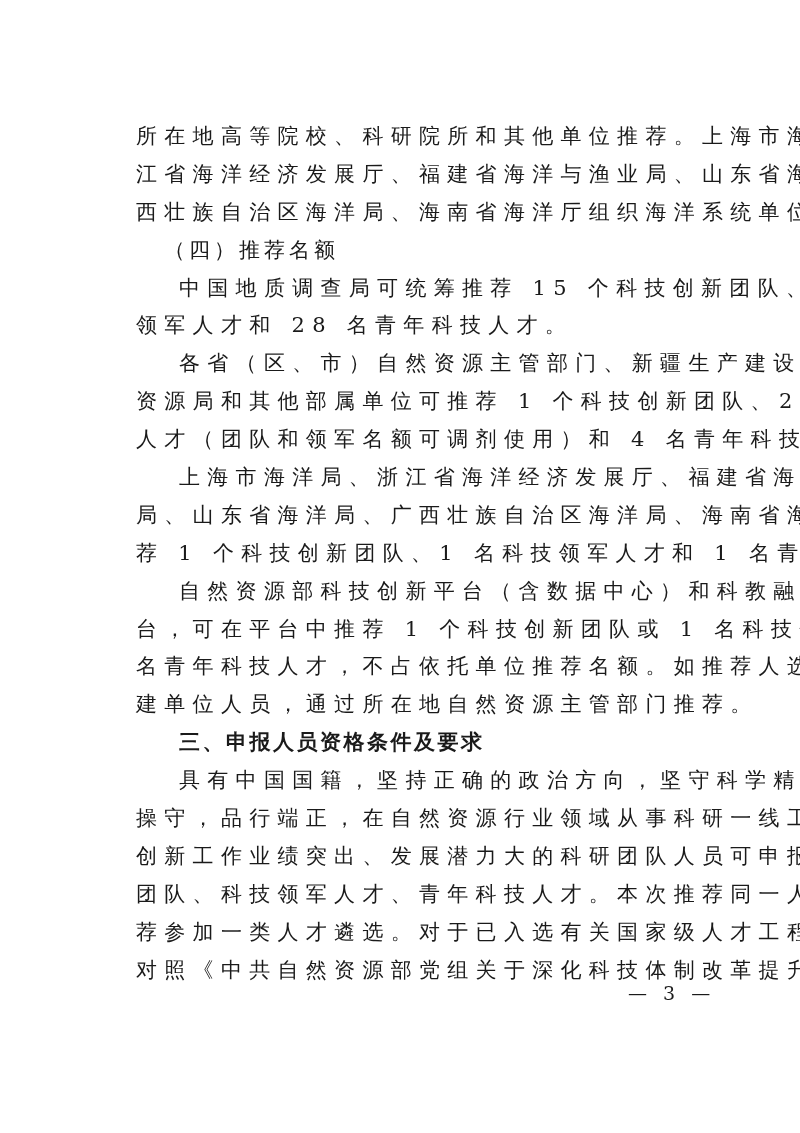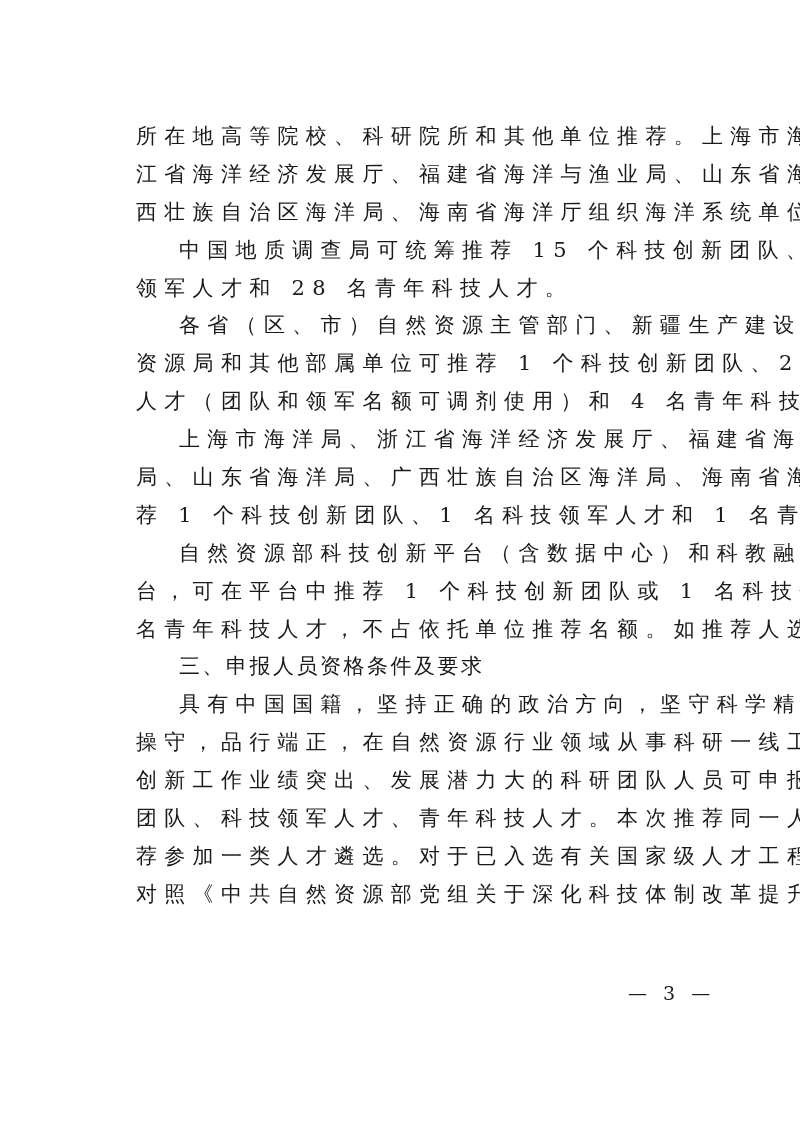--- a/index.html
+++ b/index.html
@@ -10,53 +10,55 @@
   }
   .body-text {
     position: absolute; left: 136px; top: 118px; width: 572px;
   }
   .line {
     height: 37.9px; line-height: 37.9px; font-size: 21px; letter-spacing: 7.3px;
     white-space: nowrap; overflow: visible;
   }
   .indent { padding-left: 43px; }
   .heading-bold {
-    font-family: "DejaVu Sans", "Liberation Sans", sans-serif; font-weight: normal;
+    font-family: "DejaVu Sans", "Liberation Sans", sans-serif; font-weight: bold;
     letter-spacing: 2.5px;
   }
   .subheading { padding-left: 28px; letter-spacing: 4px; }
   .page-number {
     position: absolute; left: 628px; top: 982px; font-size: 19px; letter-spacing: 5px;
     font-family: "DejaVu Serif", "Liberation Serif", serif; color: #1a1a1a;
   }
 </style>
 </head>
 <body>
 
 <div class="page">
   <div class="body-text">
     <div class="line">所在地高等院校、科研院所和其他单位推荐。上海市海洋局、浙</div>
     <div class="line">江省海洋经济发展厅、福建省海洋与渔业局、山东省海洋局、广</div>
     <div class="line">西壮族自治区海洋局、海南省海洋厅组织海洋系统单位推荐。</div>
 
+    <div class="line subheading">（四）推荐名额</div>
 
     <div class="line indent">中国地质调查局可统筹推荐 15 个科技创新团队、30 名科技</div>
     <div class="line">领军人才和 28 名青年科技人才。</div>
 
     <div class="line indent">各省（区、市）自然资源主管部门、新疆生产建设兵团自然</div>
     <div class="line">资源局和其他部属单位可推荐 1 个科技创新团队、2 名科技领军</div>
     <div class="line">人才（团队和领军名额可调剂使用）和 4 名青年科技人才。</div>
 
     <div class="line indent">上海市海洋局、浙江省海洋经济发展厅、福建省海洋与渔业</div>
     <div class="line">局、山东省海洋局、广西壮族自治区海洋局、海南省海洋厅可推</div>
     <div class="line">荐 1 个科技创新团队、1 名科技领军人才和 1 名青年科技人才。</div>
 
     <div class="line indent">自然资源部科技创新平台（含数据中心）和科教融合共建平</div>
     <div class="line">台，可在平台中推荐 1 个科技创新团队或 1 名科技领军人才或 1</div>
     <div class="line">名青年科技人才，不占依托单位推荐名额。如推荐人选为部外共</div>
+    <div class="line">建单位人员，通过所在地自然资源主管部门推荐。</div>
 
     <div class="line indent heading-bold">三、申报人员资格条件及要求</div>
 
     <div class="line indent">具有中国国籍，坚持正确的政治方向，坚守科学精神和职业</div>
     <div class="line">操守，品行端正，在自然资源行业领域从事科研一线工作，科技</div>
     <div class="line">创新工作业绩突出、发展潜力大的科研团队人员可申报科技创新</div>
     <div class="line">团队、科技领军人才、青年科技人才。本次推荐同一人选只可推</div>
     <div class="line">荐参加一类人才遴选。对于已入选有关国家级人才工程的人选，</div>
     <div class="line">对照《中共自然资源部党组关于深化科技体制改革提升科技创新</div>
   </div>

